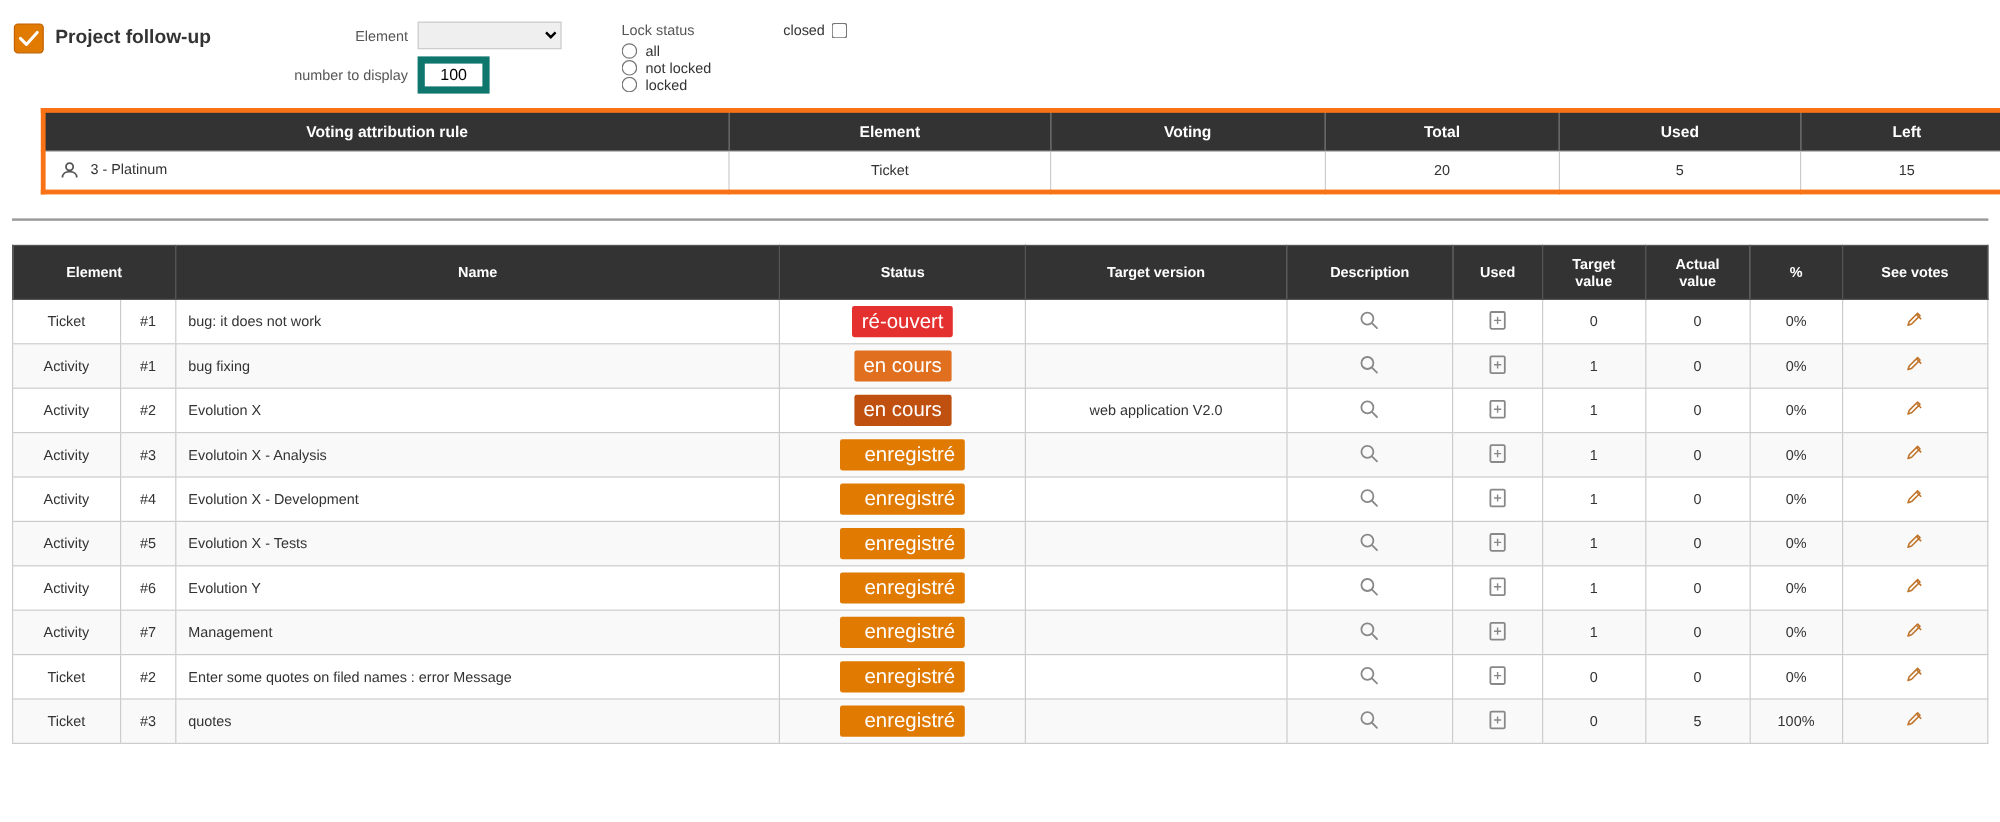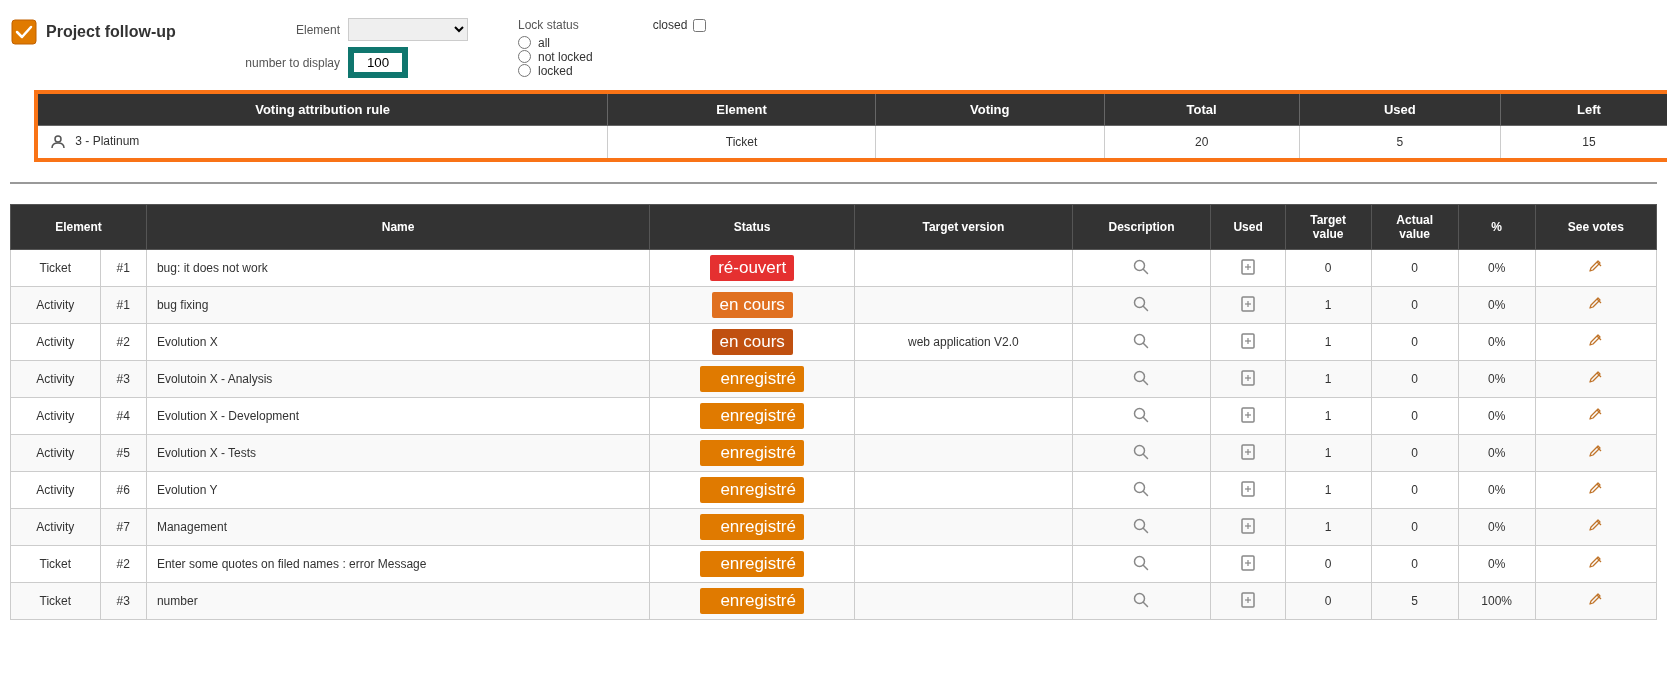--- a/index.html
+++ b/index.html
@@ -416,21 +416,21 @@
     <td style="cursor:pointer;">
       <span style="cursor:pointer;"><svg width="16" height="16" viewBox="0 0 16 16" fill="none" xmlns="http://www.w3.org/2000/svg">
     <path d="M2 12l1-3L10 2l2 2-7 7-3 1z" stroke="#c0742a" stroke-width="1.3" fill="none" stroke-linejoin="round"></path>
     <line x1="9" y1="3" x2="13" y2="7" stroke="#c0742a" stroke-width="1.3"></line>
   </svg></span>
     </td>
   </tr>
       <tr>
     <td>Ticket</td>
     <td>#3</td>
-    <td class="name-cell">number</td>
+    <td class="name-cell">quotes</td>
     <td>
       <span class="status-badge status-enregistre">enregistré</span>
     </td>
     <td></td>
     <td style="cursor:pointer;">
       <span style="cursor:pointer;"><svg width="18" height="18" viewBox="0 0 18 18" fill="none" xmlns="http://www.w3.org/2000/svg">
     <circle cx="7.5" cy="7.5" r="5" stroke="#888" stroke-width="1.5"></circle>
     <line x1="11.5" y1="11.5" x2="15.5" y2="15.5" stroke="#888" stroke-width="1.5" stroke-linecap="round"></line>
   </svg></span>
     </td>

